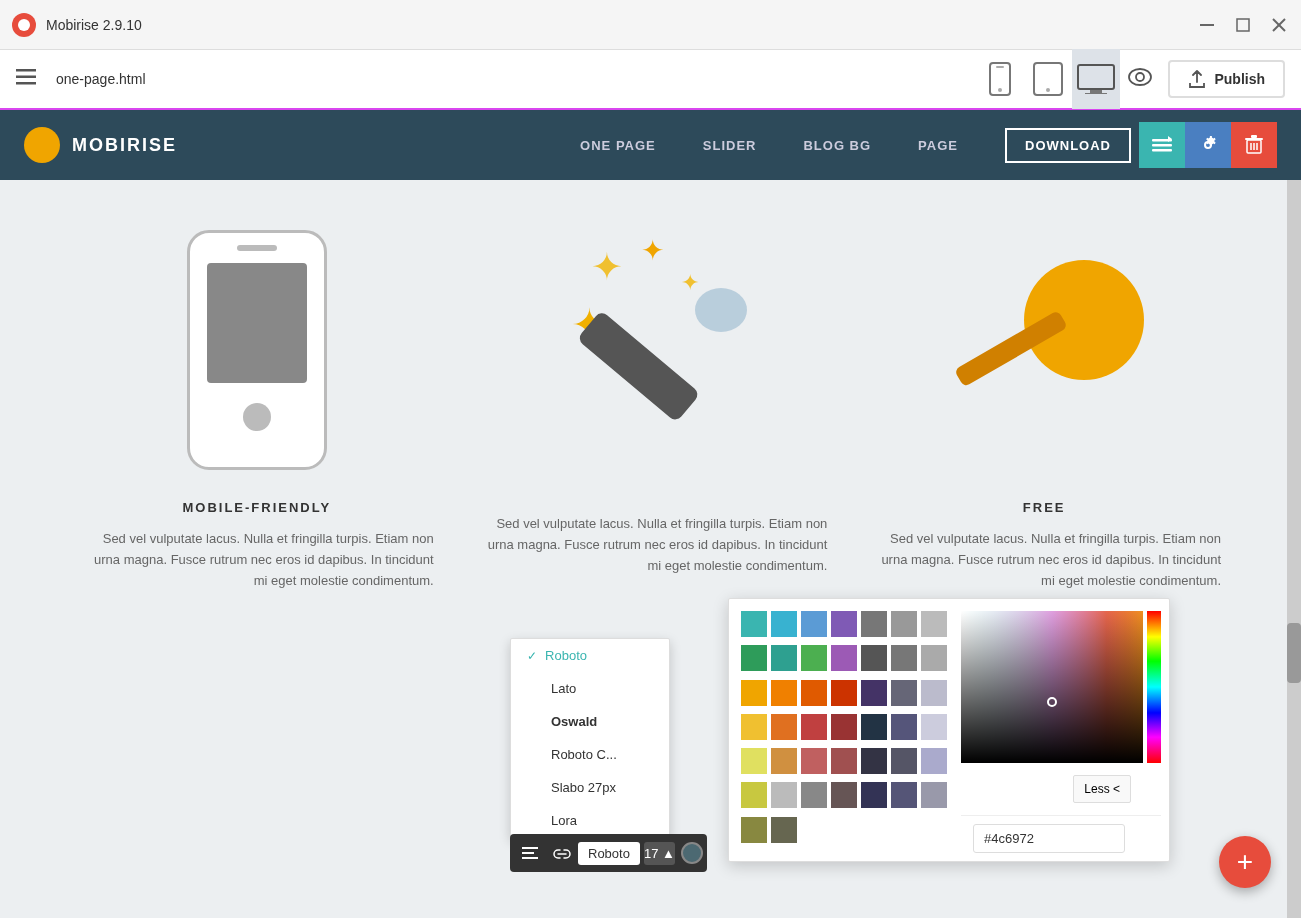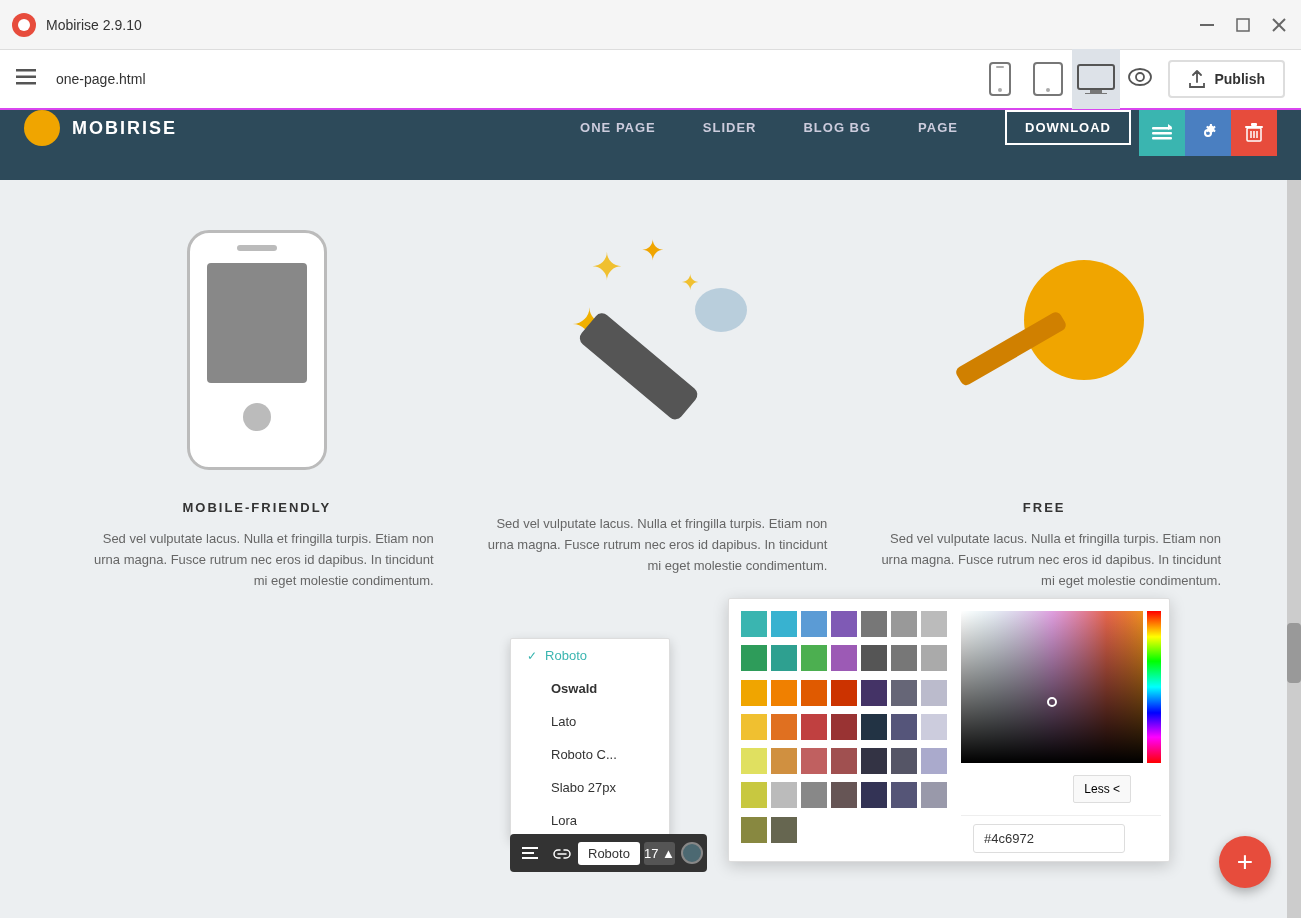--- a/index.html
+++ b/index.html
@@ -34,21 +34,21 @@
     .toolbar-right { display: flex; align-items: center; gap: 16px; margin-left: auto; }
     .preview-icon { cursor: pointer; color: #555; }
     .publish-btn {
       display: flex; align-items: center; gap: 8px;
       background: #fff; border: 2px solid #ddd; border-radius: 4px;
       padding: 8px 18px; cursor: pointer; font-size: 14px; font-weight: 600; color: #333;
     }
 
     
     .navbar {
-      display: flex; align-items: flex-start; height: 70px;
+      display: flex; align-items: center; height: 70px;
       background: #2d4a5a; padding: 0 24px;
     }
     .nav-logo { display: flex; align-items:center; gap: 12px; margin-right: auto; }
     .nav-logo-circle { width: 36px; height: 36px; background: #f0a500; border-radius: 50%; }
     .nav-logo-text { color: #fff; font-size: 18px; font-weight: 700; letter-spacing: 2px; }
     .nav-items { display: flex; gap: 47px; align-items: center; }
     .nav-item { color: #ccd; font-size: 13px; font-weight: 600; letter-spacing: 1px; cursor: pointer; }
     .nav-download-btn {
       border: 2px solid #fff; color: #fff; padding: 8px 18px;
       font-size: 13px; font-weight: 700; letter-spacing: 1px; cursor: pointer;
@@ -359,27 +359,27 @@
       <div class="col-title">FREE</div>
       <div class="col-text">Sed vel vulputate lacus. Nulla et fringilla turpis. Etiam non urna magna. Fusce rutrum nec eros id dapibus. In tincidunt mi eget molestie condimentum.</div>
     </div>
   </div>
 
   <div class="font-dropdown">
     <div class="font-item selected">
       <span style="color:#3ab5b0; font-size:12px;">✓</span>
       <span>Roboto</span>
     </div>
+    <div class="font-item">
+      <span style="width:16px; display:inline-block;"></span>
+      <span>Lato</span>
+    </div>
     <div class="font-item bold">
       <span style="width:16px; display:inline-block;"></span>
       <span>Oswald</span>
-    </div>
-    <div class="font-item">
-      <span style="width:16px; display:inline-block;"></span>
-      <span>Lato</span>
     </div>
     <div class="font-item">
       <span style="width:16px; display:inline-block;"></span>
       <span>Roboto C...</span>
     </div>
     <div class="font-item">
       <span style="width:16px; display:inline-block;"></span>
       <span>Slabo 27px</span>
     </div>
     <div class="font-item">

